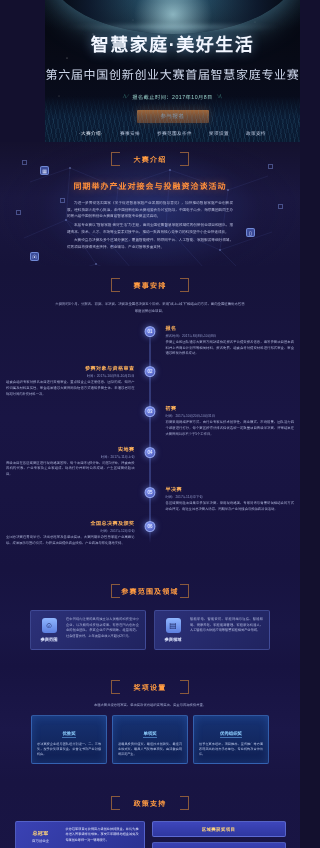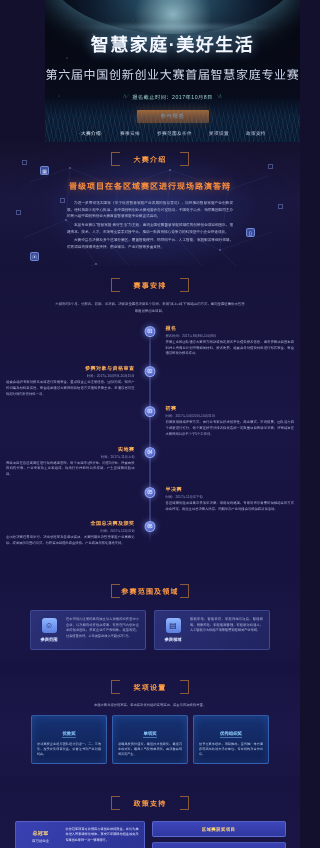--- a/index.html
+++ b/index.html
@@ -315,21 +315,21 @@
     <div class="sq" style="left:268px; top:22px;"></div>
     <div class="sq" style="left:16px;  top:68px;"></div>
     <div class="sq" style="left:278px; top:62px;"></div>
     <div class="sq" style="left:60px;  top:56px;"></div>
     <div class="sq" style="left:232px; top:124px;"></div>
 
     <div class="sec-title">
       <b>大赛介绍</b>
     </div>
 
-    <div class="about-h">晋级项目在各区域赛区进行现场路演答辩</div>
+    <div class="about-h">同期举办产业对接会与投融资洽谈活动</div>
 
     <div class="about-body">
       <p>为进一步贯彻落实国家《关于促进智慧家庭产业发展的指导意见》，加快推动智慧家庭产业创新发展，经科技部火炬中心批准，由中国创新创业大赛组委会办公室指导，中国电子商会、海尔集团共同主办的第六届中国创新创业大赛首届智慧家庭专业赛正式启动。</p>
       <p>本届专业赛以"智慧家庭·美好生活"为主题，面向全国征集智慧家庭领域优秀创新创业项目和团队，搭建资本、技术、人才、市场等全要素对接平台，推动一批具有核心竞争力的科技型中小企业快速成长。</p>
       <p>大赛设立总决赛及多个区域分赛区，覆盖智能硬件、物联网平台、人工智能、家庭服务等细分领域，优秀项目将获得资金扶持、创业辅导、产业对接等多重支持。</p>
     </div>
   </div>
 
   <div class="section schedule">
     <div class="sec-title">

